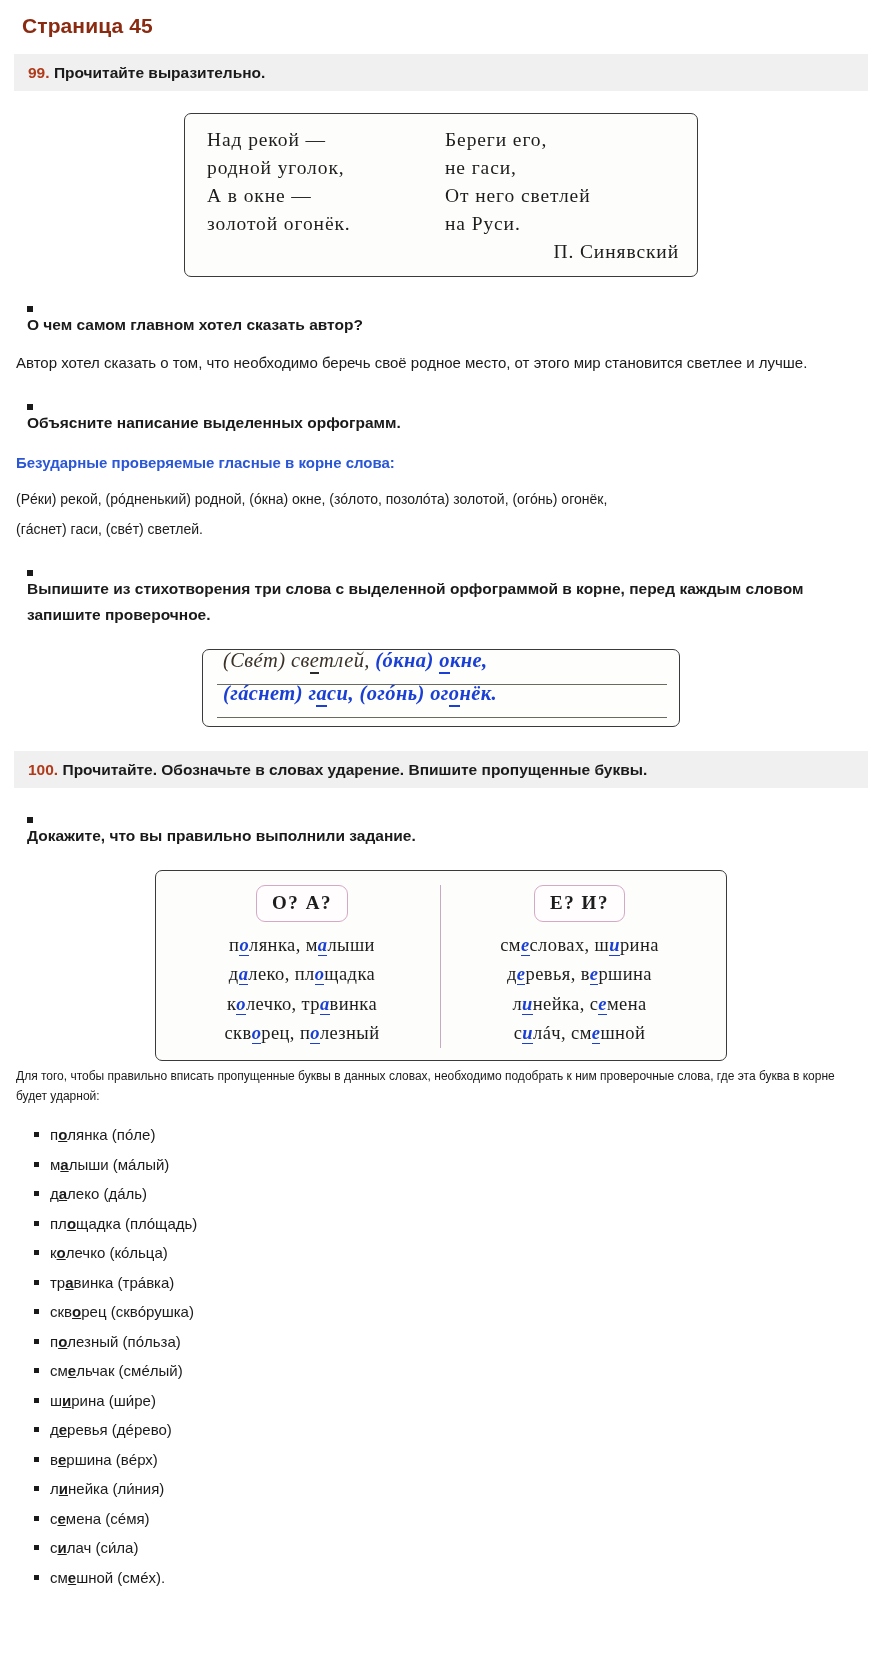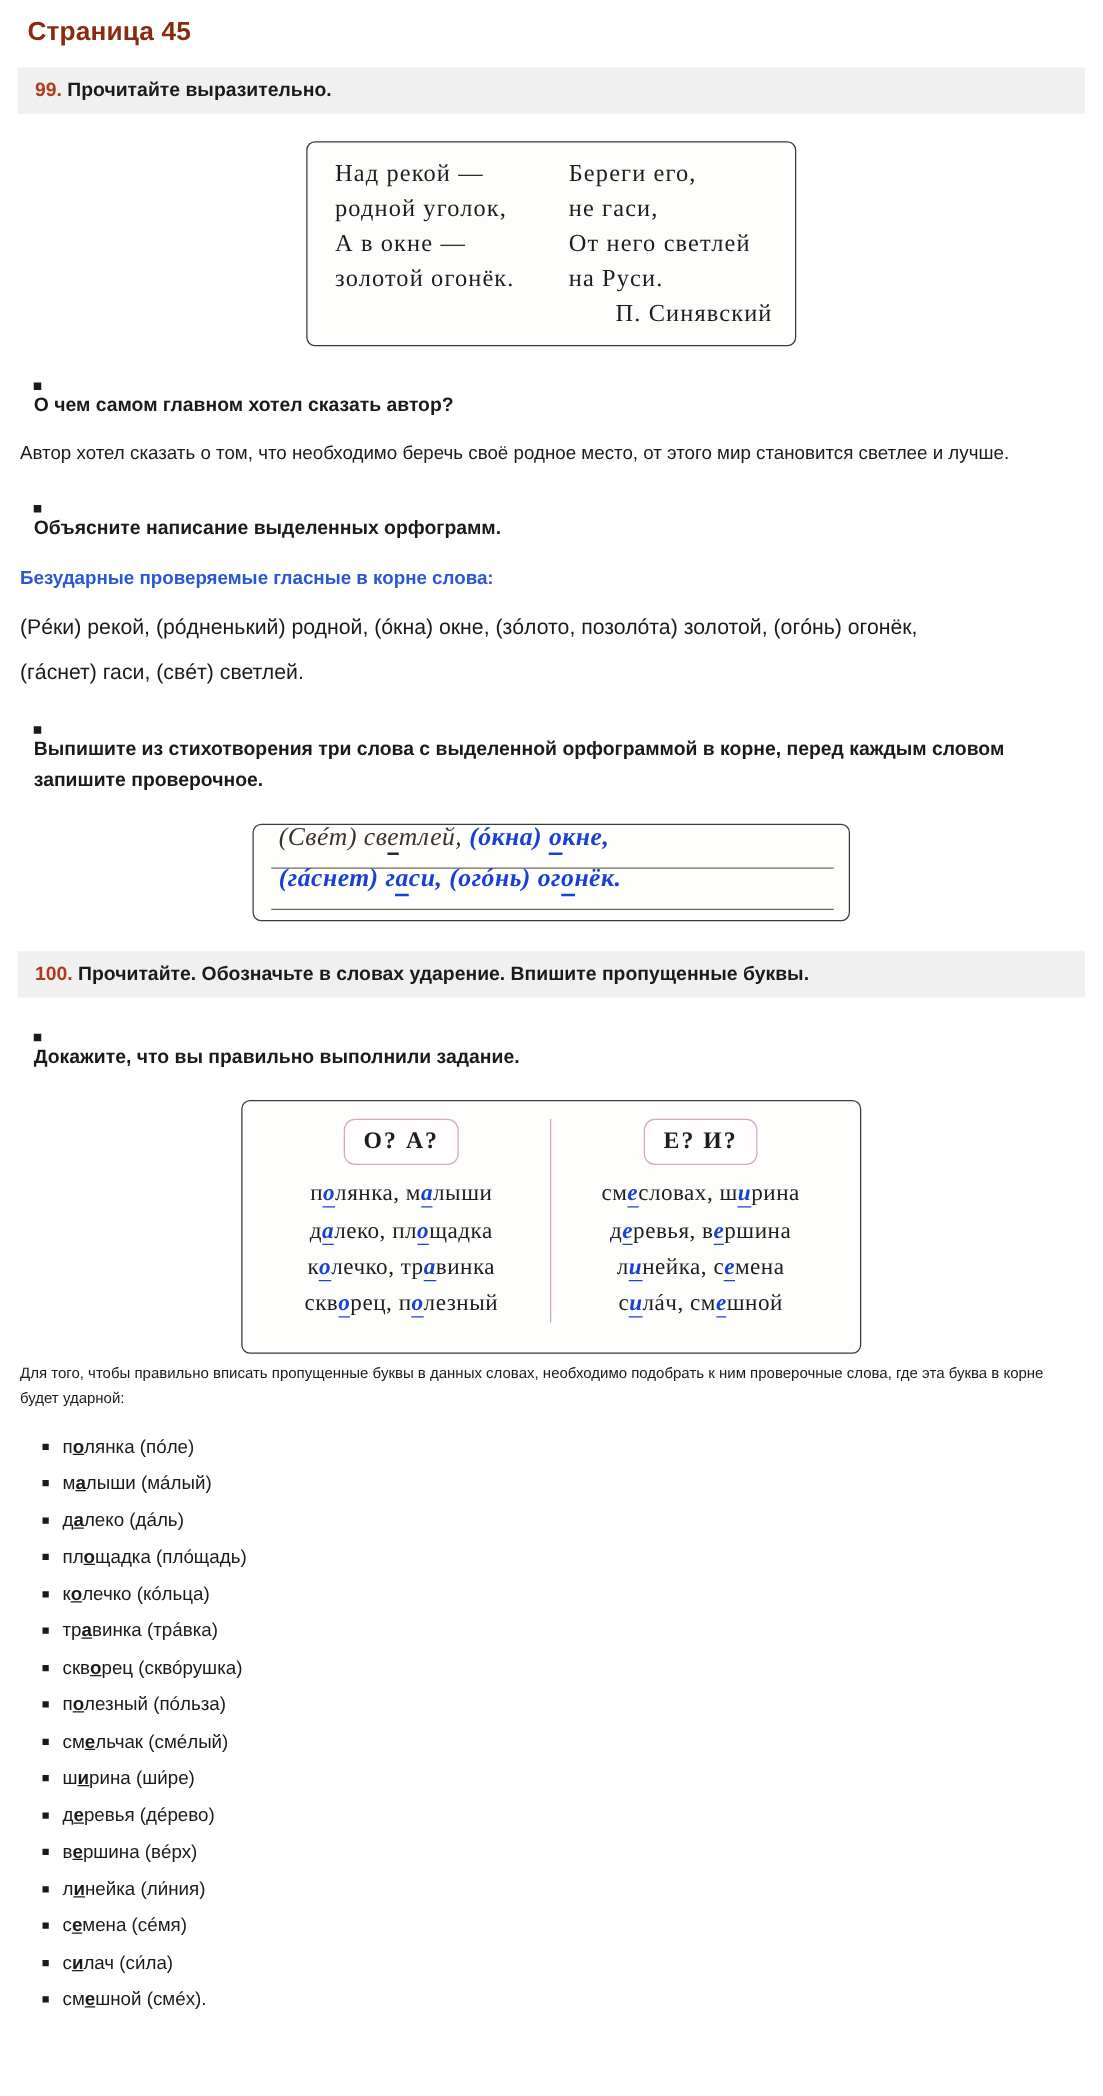--- a/index.html
+++ b/index.html
@@ -55,21 +55,21 @@
     box-sizing: border-box;
   }
 
   
   .poem-wrap {
     display: flex;
     justify-content: center;
     margin-top: 22px;
   }
   .poem-box {
-    width: 392px;
+    width: 514px;
     padding: 12px 16px 10px 22px;
     font-family: "Liberation Serif", serif;
     font-size: 19.5px;
     line-height: 1.43;
     color: #1d1d1d;
   }
   .poem-cols {
     display: flex;
   }
   .poem-col-left { width: 238px; }
@@ -112,21 +112,21 @@
     padding: 0 16px;
     margin-top: 19px;
     color: #2b57d6;
     font-weight: bold;
     font-size: 15px;
   }
 
   .rule-line {
     padding: 0 16px;
     margin-top: 16px;
-    font-size: 17px;
+    font-size: 14px;
     line-height: 1.72;
   }
 
   
   .hw-wrap {
     display: flex;
     justify-content: center;
     margin-top: 22px;
   }
   .hw-box {
@@ -169,22 +169,22 @@
     padding-bottom: 1px;
   }
 
   
   .wb-wrap {
     display: flex;
     justify-content: center;
     margin-top: 22px;
   }
   .words-box {
-    width: 496px;
-    padding: 14px 8px 24px 8px;
+    width: 572px;
+    padding: 14px 8px 12px 8px;
     display: flex;
     justify-content: flex-end;
   }
   .wb-col {
     width: 50%;
     box-sizing: border-box;
     text-align: center;
     font-family: "Liberation Serif", serif;
     font-size: 18.5px;
     line-height: 1.58;

